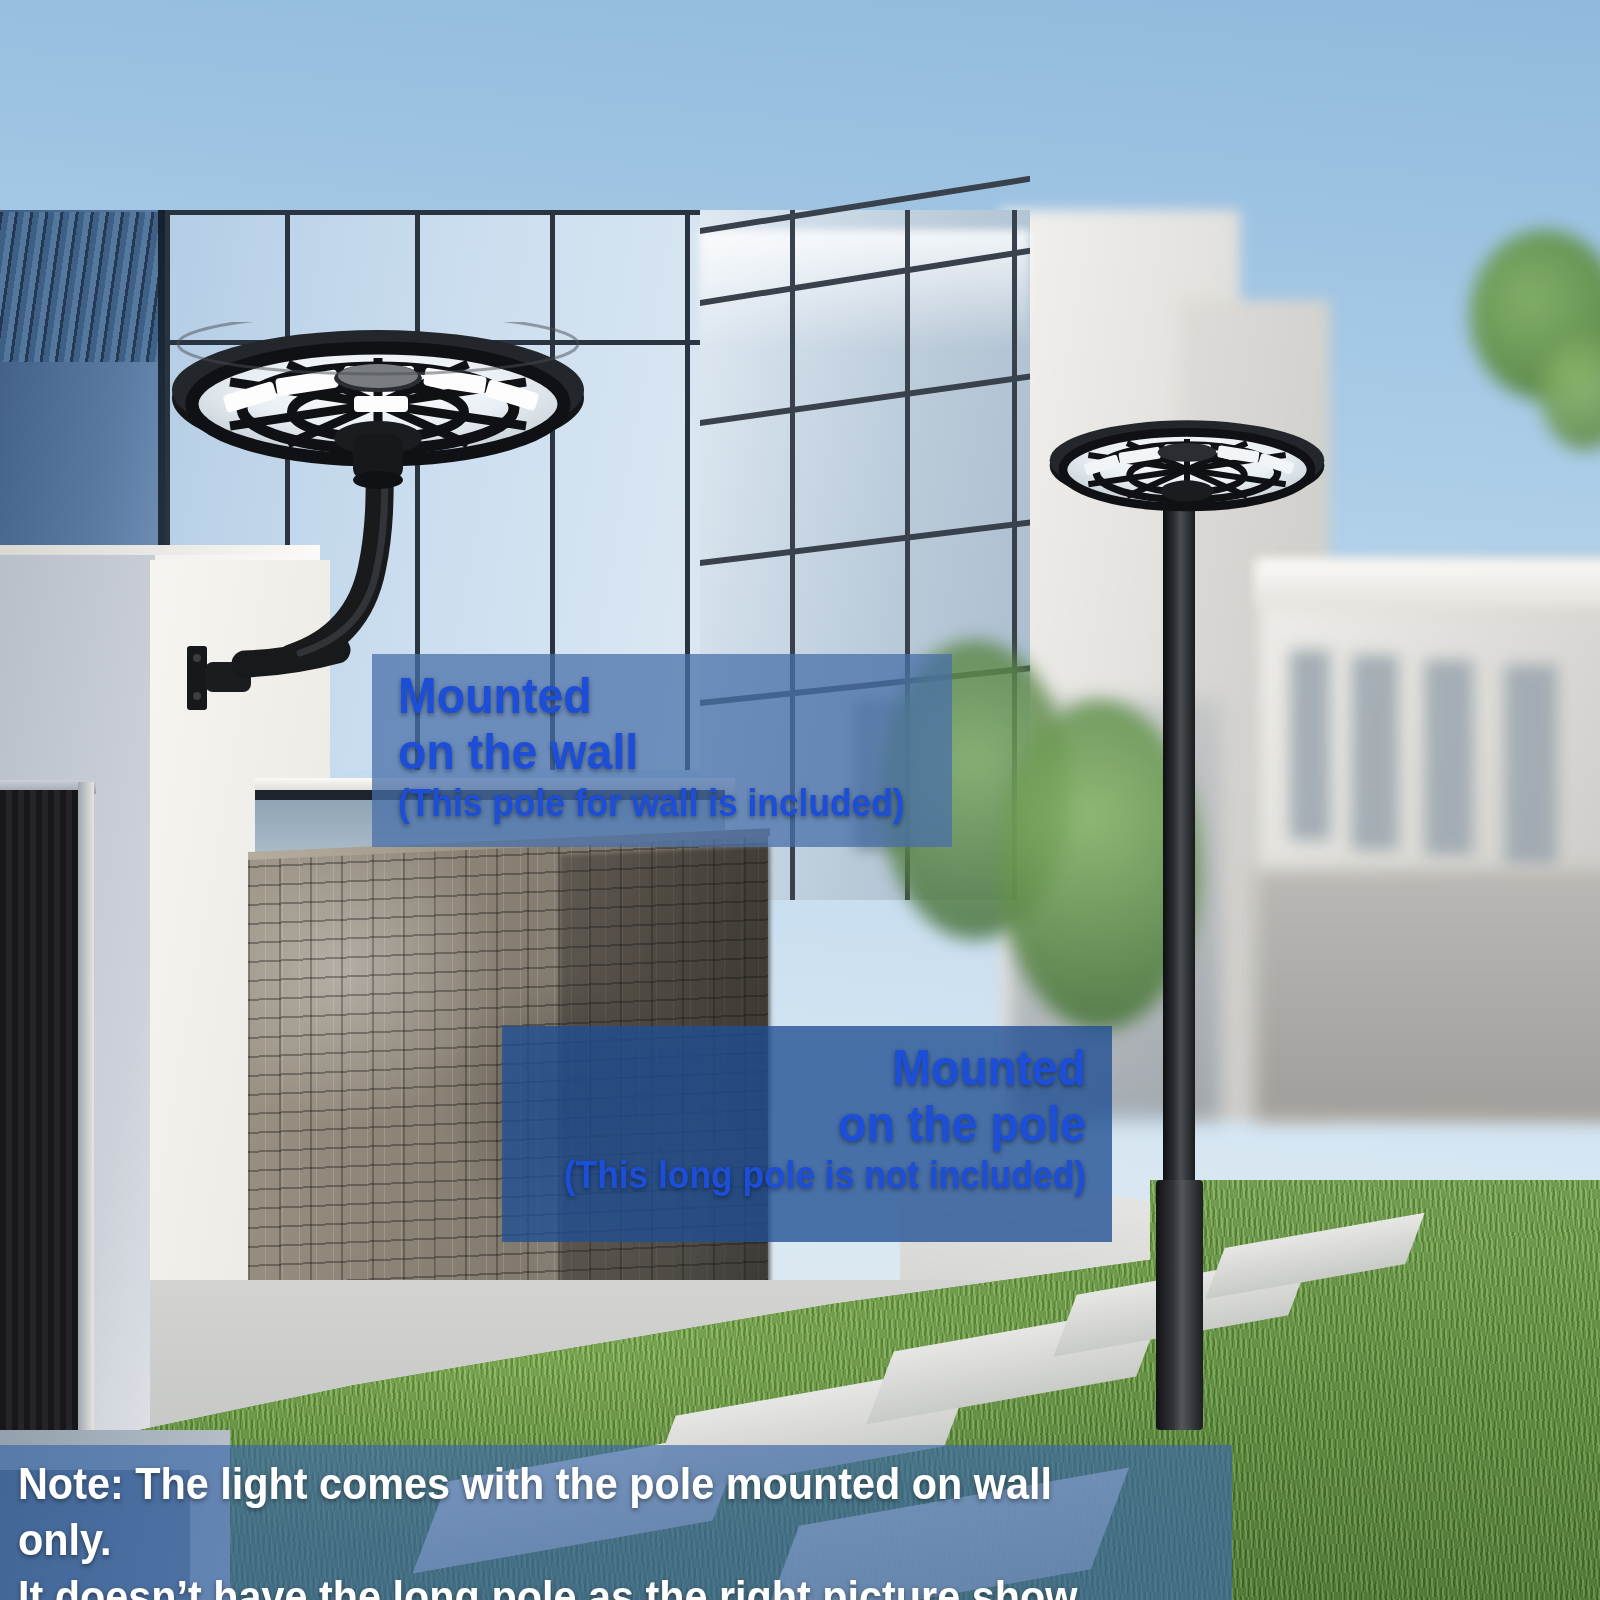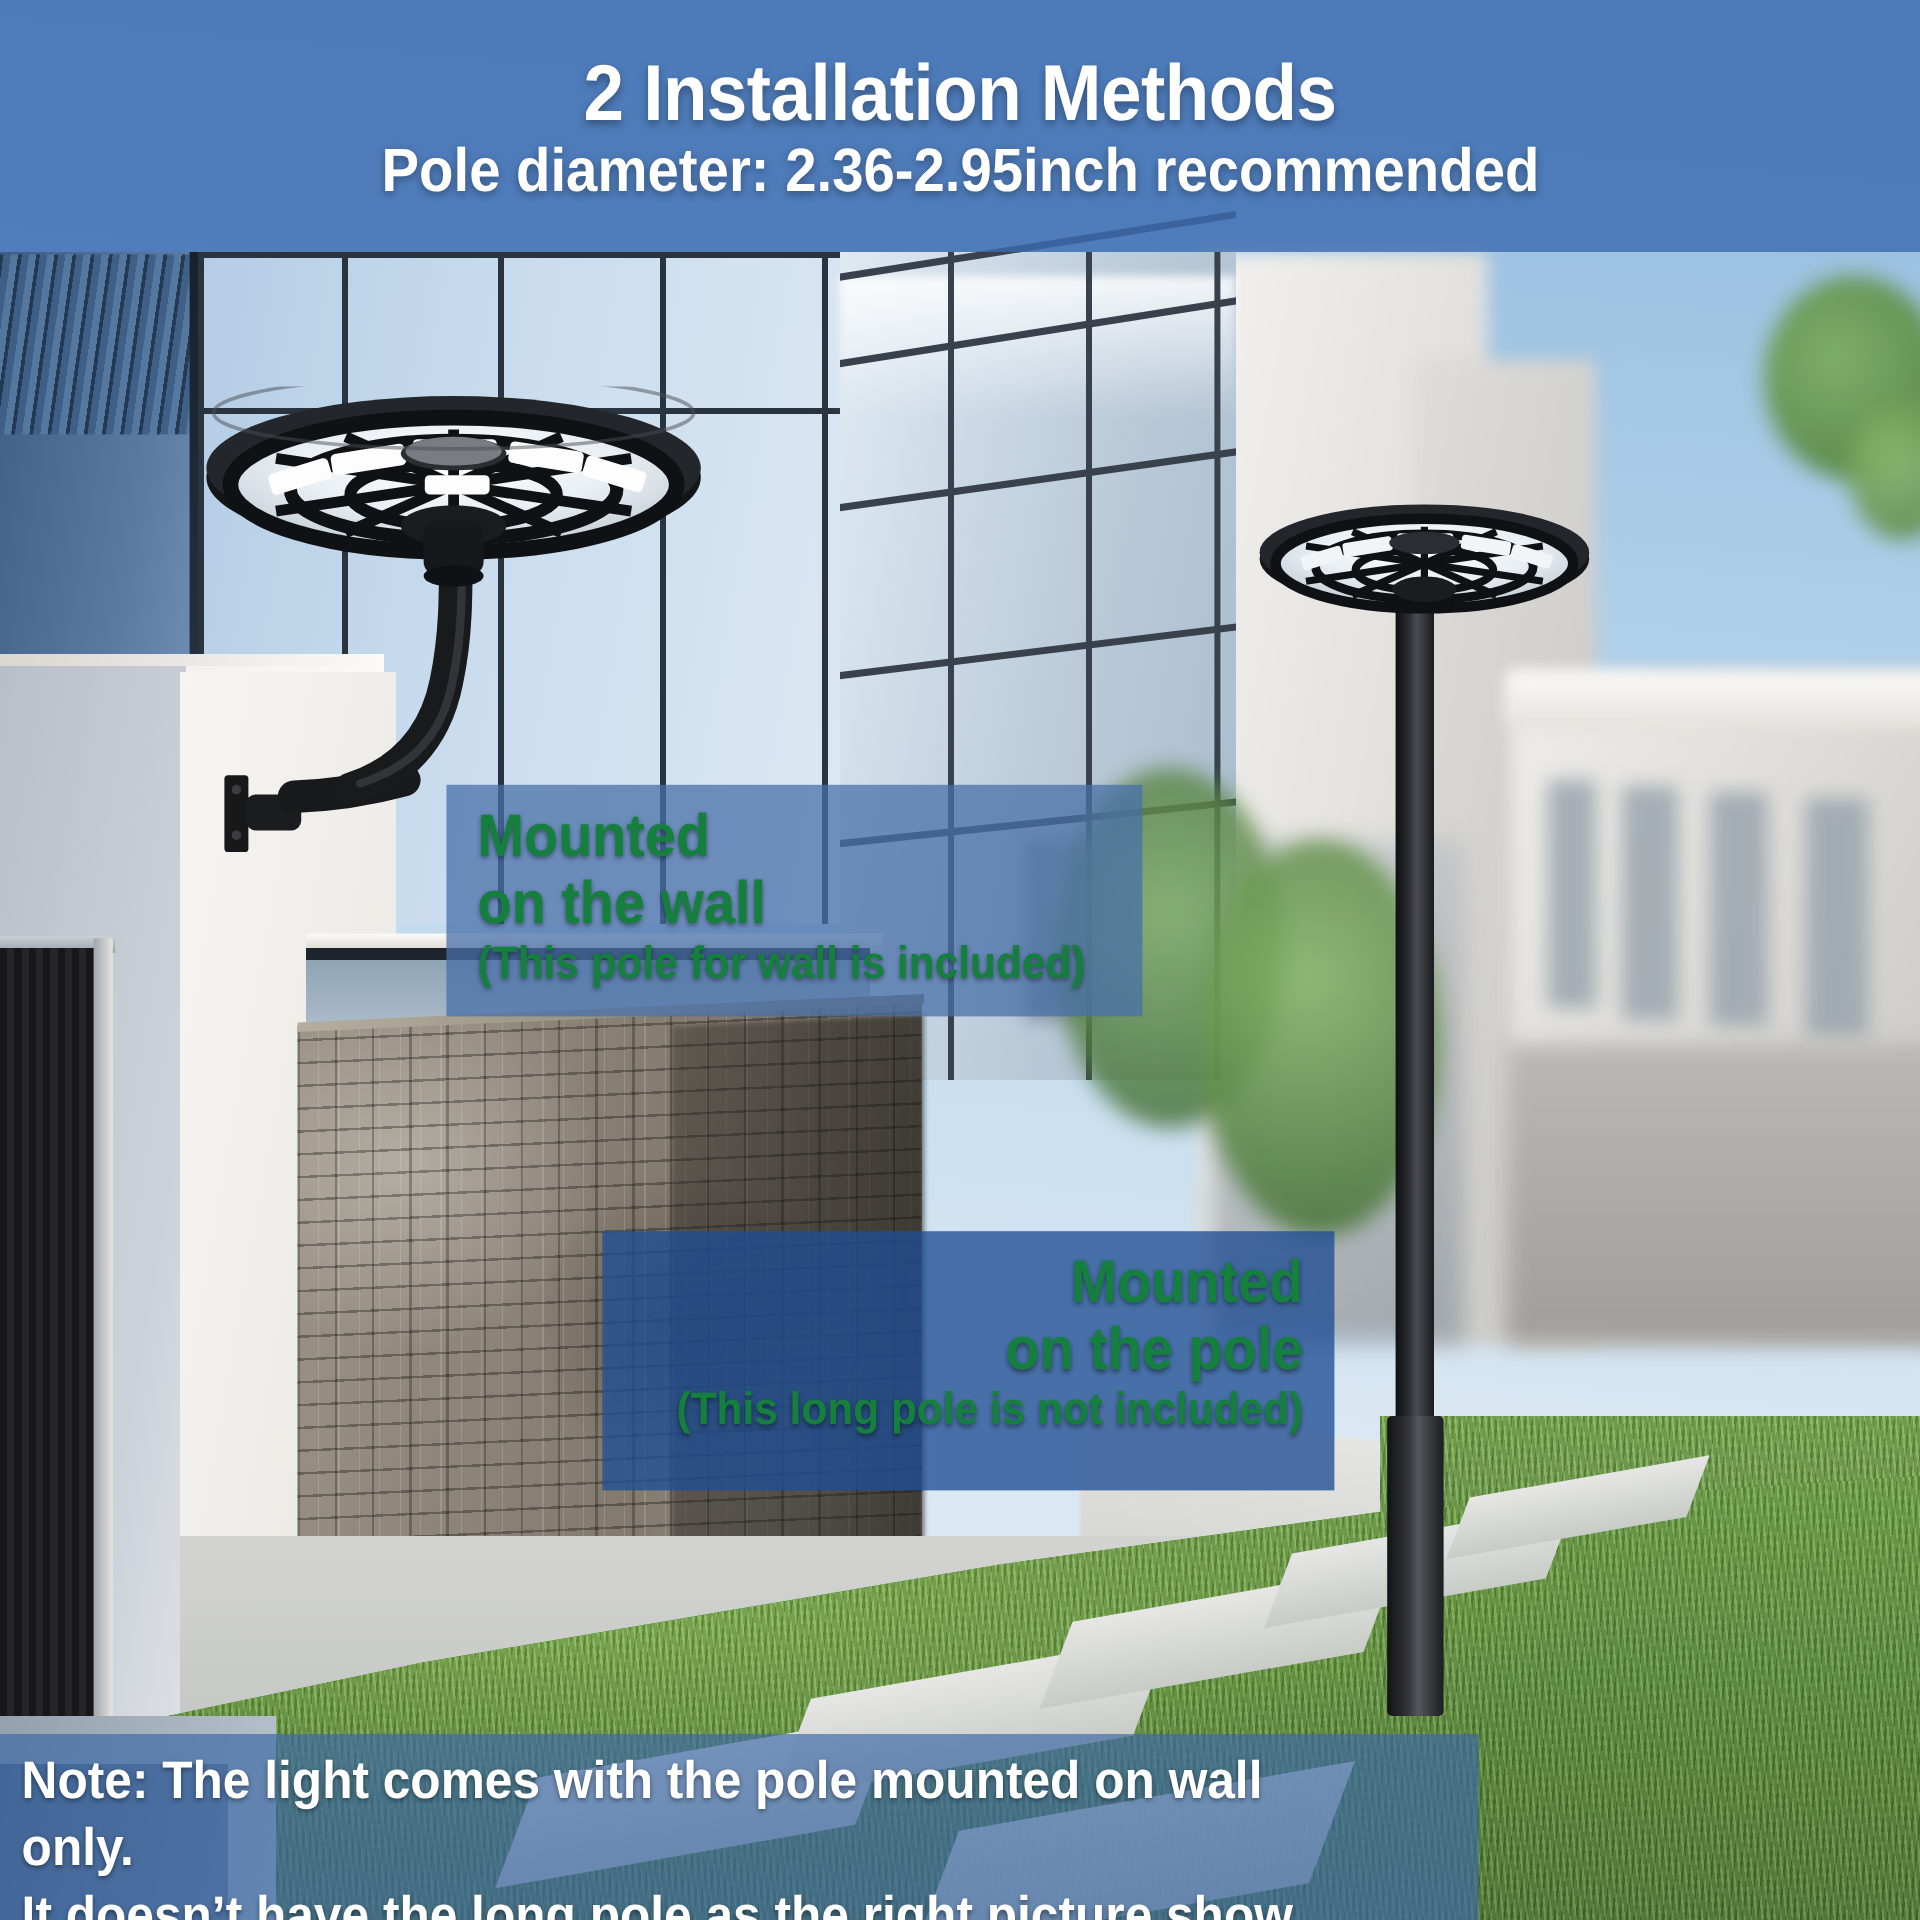--- a/index.html
+++ b/index.html
@@ -208,21 +208,21 @@
   }
   .header-sub{
     color:#fff;font-weight:bold;font-size:51px;line-height:1;margin:0;
     transform:scaleX(.92);
     text-shadow:0 3px 7px rgba(0,0,0,.35);
     white-space:nowrap;
   }
 
   .callout{
     position:absolute;
-    color:#15803d;font-weight:bold;
+    color:#1d4ed8;font-weight:bold;
     text-shadow:0 2px 5px rgba(0,0,0,.45);
     box-sizing:border-box;
   }
   .callout .big{font-size:50px;line-height:1.12;display:block;transform:scaleX(.93);transform-origin:left center;}
   .callout .small{font-size:38px;line-height:1.22;display:block;transform:scaleX(.93);transform-origin:left center;}
 
   #wall-callout{
     left:372px;top:654px;width:580px;height:193px;
     background:rgba(72,110,168,.74);
     padding:14px 0 0 26px;
@@ -414,24 +414,20 @@
       <rect x="176" y="44" width="70" height="18" rx="4"></rect>
       <rect x="256" y="50" width="62" height="18" rx="4" transform="rotate(9 287 59)"></rect>
       <rect x="108" y="52" width="62" height="18" rx="4" transform="rotate(-9 139 61)"></rect>
       <rect x="318" y="64" width="52" height="18" rx="4" transform="rotate(17 344 73)"></rect>
       <rect x="56" y="66" width="52" height="18" rx="4" transform="rotate(-17 82 75)"></rect>
     </g>
     <ellipse cx="210" cy="56" rx="44" ry="14" fill="#2a2d31"></ellipse>
     <ellipse cx="210" cy="114" rx="40" ry="16" fill="#1a1c1f"></ellipse>
   </svg>
 
-  <div class="header-band">
-    <div class="header-title">2 Installation Methods</div>
-    <div class="header-sub">Pole diameter: 2.36-2.95inch recommended</div>
-  </div>
 
   <div class="callout" id="wall-callout">
     <span class="big">Mounted</span>
     <span class="big">on the wall</span>
     <span class="small">(This pole for wall is included)</span>
   </div>
 
   <div class="callout" id="pole-callout">
     <span class="big">Mounted</span>
     <span class="big">on the pole</span>

